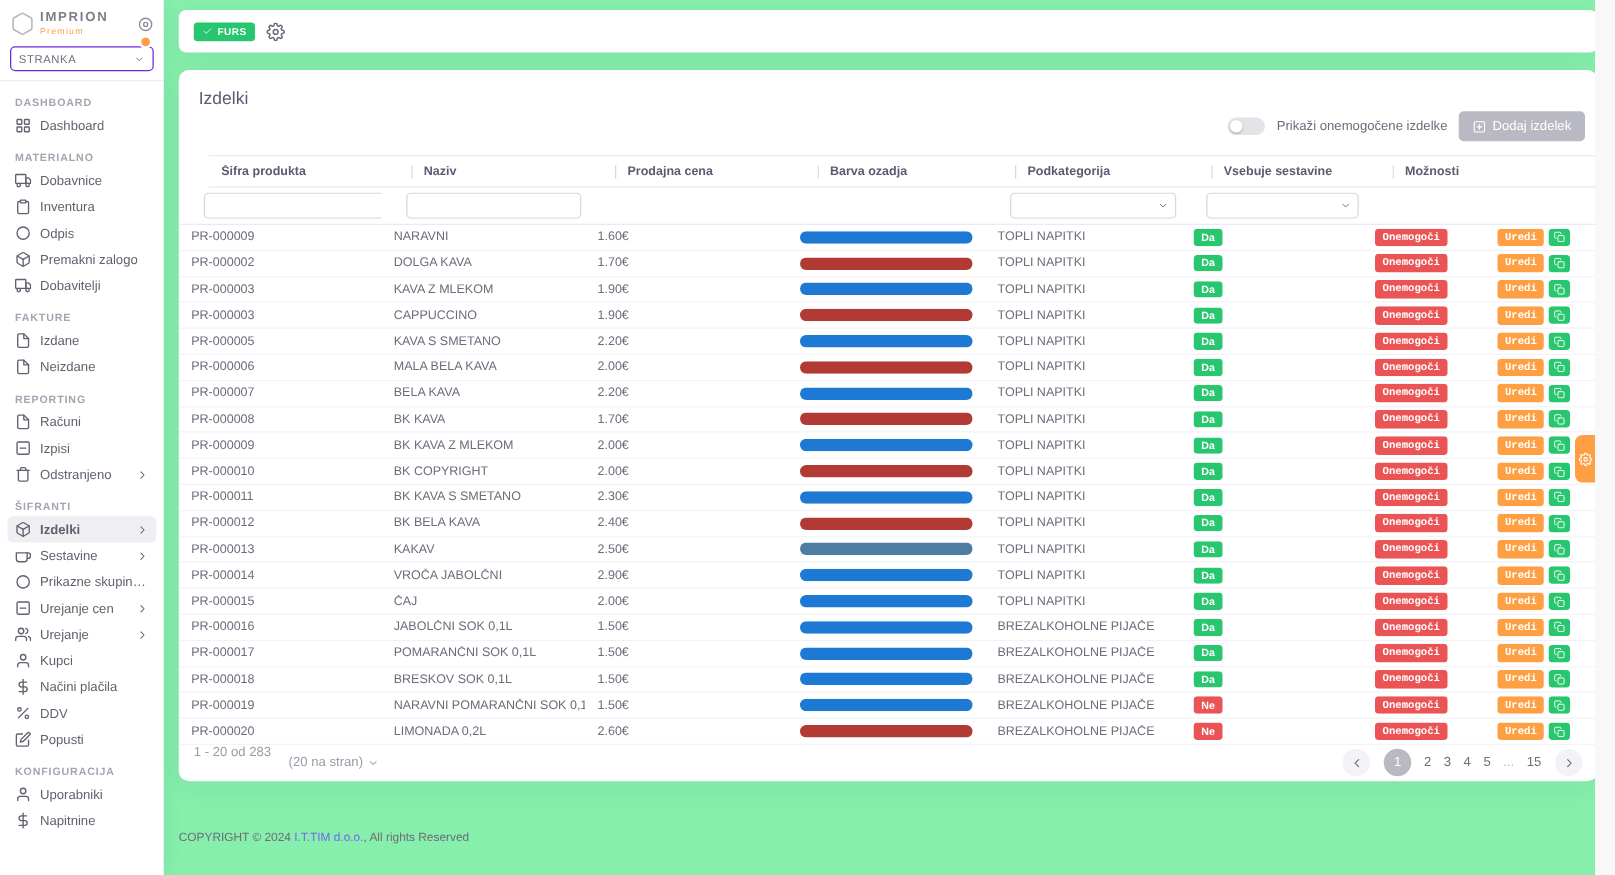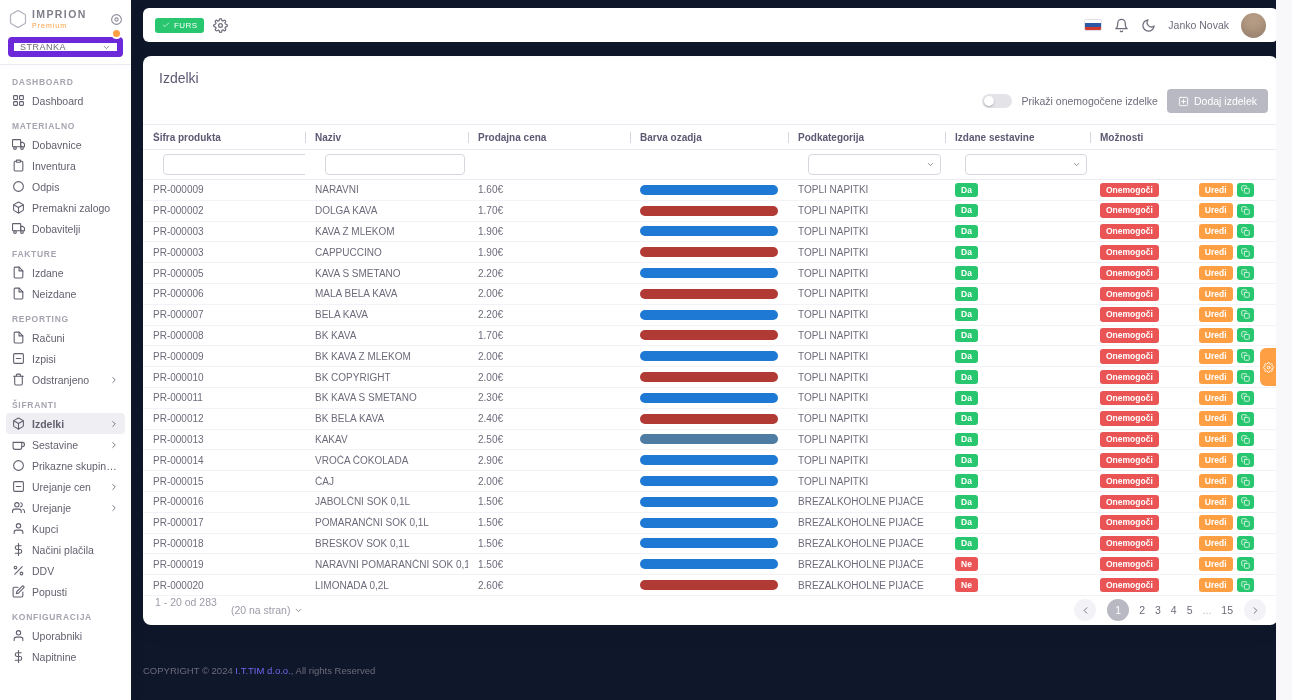--- a/index.html
+++ b/index.html
@@ -1,56 +1,56 @@
 <!DOCTYPE html>
 <html><head>
 <meta charset="utf-8">
 <style>
   * { margin:0; padding:0; box-sizing:border-box; }
   html,body { width:1292px; height:700px; }
   body { font-family:"Liberation Sans", sans-serif; background:#f8f7fa; color:#6e6b7b; overflow:hidden; }
-  .app { position:relative; width:1276px; height:700px; background:#0f172a; overflow:hidden; }
+  .app { position:relative; width:1276px; height:700px; background:#86efac; overflow:hidden; }
 
   
   [data-icon] { display:inline-flex; flex:none; }
   [data-icon] svg { width:100%; height:100%; display:block; }
 
   
   .sidebar { position:absolute; left:0; top:0; width:131px; height:700px; background:#fff;
              box-shadow:0 0 15px rgba(34,41,47,.08); z-index:6; }
   .side-head { display:flex; align-items:center; gap:4px; padding:9px 8px 2px 8px; }
   .logo-mark { width:20px; height:20px; color:#b7b4bf; }
   .logo-mark svg { stroke-width:1.5; }
   .logo-text { line-height:1; }
   .logo-title { font-size:10.5px; font-weight:bold; letter-spacing:1.4px; color:#807d8a; }
   .logo-sub { font-size:7px; color:#ff9f43; letter-spacing:1px; margin-top:2px; }
   .collapse-toggle { width:13px; height:13px; color:#8f8c99; margin-left:auto; cursor:pointer; }
   .notif-dot { position:absolute; left:111px; top:28px; width:11px; height:11px; border-radius:50%;
                background:#ff9f43; border:2px solid #fff; z-index:7; }
-  .client-select { margin:6px 8px 0 8px; height:20px; border:6px solid #6d28d9; border-radius:4px;
+  .client-select { margin:6px 8px 0 8px; height:20px; border:1px solid #6d28d9; border-radius:4px;
                    background:#fff; display:flex; align-items:center; justify-content:space-between;
                    padding:0 6px; font-size:9px; letter-spacing:.5px; color:#6e6b7b; cursor:pointer; }
   .chev-sm { width:9px; height:9px; color:#6e6b7b; }
   .side-divider { border-bottom:1px solid #ebe9f1; margin-top:7px; }
   .side-nav { padding:2px 0 0 0; overflow:hidden; height:612px; }
   .section-label { font-size:8.5px; font-weight:600; letter-spacing:.7px; color:#a6a4b0;
                    margin:10px 10px 3px 12px; white-space:nowrap; }
   .nav-item { display:flex; align-items:center; gap:7px; height:21px; margin:0 6px; padding:0 6px 0 6px;
               border-radius:4px; font-size:10.5px; color:#625f6e; cursor:pointer; white-space:nowrap; }
   .nav-item.active { background:#efeef2; font-weight:600; }
   .nicon { width:13px; height:13px; color:#625f6e; }
   .nlabel { overflow:hidden; text-overflow:ellipsis; }
   .chev { width:10px; height:10px; margin-left:auto; color:#625f6e; }
 
   
   .topbar { position:absolute; left:143px; top:8px; width:1135px; height:34px; background:#fff;
             border-radius:6px; box-shadow:0 4px 20px rgba(34,41,47,.06); display:flex; align-items:center;
             padding:0 12px; z-index:5; }
   .furs-badge { display:flex; align-items:center; gap:4px; background:#28c76f; color:#fff;
-                font-size:8px; font-weight:normal; letter-spacing:.4px; padding:3px 7px; border-radius:3px; cursor:pointer; }
+                font-size:8px; font-weight:bold; letter-spacing:.4px; padding:3px 7px; border-radius:3px; cursor:pointer; }
   .furs-check { width:8px; height:8px; }
   .tb-gear { width:15px; height:15px; color:#6e6b7b; margin-left:9px; cursor:pointer; }
   .tb-right { margin-left:auto; display:flex; align-items:center; gap:12px; }
   .flag { width:18px; height:12px; border:1px solid #e3e1e8; border-radius:2px; overflow:hidden;
           display:flex; flex-direction:column; cursor:pointer; }
   .flag i { flex:1; display:block; }
   .flag .f1 { background:#ffffff; } .flag .f2 { background:#2b57a5; } .flag .f3 { background:#d0372f; }
   .tb-icon { width:15px; height:15px; color:#6e6b7b; cursor:pointer; }
   .user-name { font-size:10.5px; color:#6e6b7b; cursor:pointer; }
   .avatar { width:25px; height:25px; border-radius:50%; background:#b59b84;
@@ -67,42 +67,42 @@
                    background:#fff; box-shadow:0 1px 2px rgba(0,0,0,.25); }
   .toggle-label { font-size:10.5px; color:#6e6b7b; }
   .add-btn { display:flex; align-items:center; gap:5px; background:#b9b9c3; color:#fff; border:none;
              font-family:inherit; font-size:10.5px; padding:6px 11px; border-radius:4px; cursor:pointer; }
   .btn-ic { width:11px; height:11px; color:#fff; }
 
   
   .c1{width:162px;flex:none;} .c2{width:163px;flex:none;} .c3{width:162px;flex:none;}
   .c4{width:158px;flex:none;} .c5{width:157px;flex:none;} .c6{width:145px;flex:none;} .c7{flex:1;}
   .thead { display:flex; align-items:center; height:26px; border-top:1px solid #ebe9f1;
-           border-bottom:1px solid #ebe9f1; }
+           border-bottom:1px solid #ebe9f1;margin-left:24px; }
   .th { font-size:10px; font-weight:bold; color:#5e5873; padding-left:10px; position:relative;
         white-space:nowrap; overflow:hidden; cursor:pointer; }
   .th:not(:first-child)::before { content:""; position:absolute; left:0; top:50%; transform:translateY(-50%);
         width:1px; height:13px; background:#d8d6de; }
   .filter-row { display:flex; align-items:center; height:30px; border-bottom:1px solid #ebe9f1; }
   .f-input { height:21px; width:150px; margin-left:10px; border:1px solid #d8d6de; border-radius:4px;
              font-family:inherit; font-size:10px; color:#6e6b7b; padding:0 6px; outline:none; background:#fff; }
   .f-name { width:140px; }
   .f-select { height:21px; width:133px; margin-left:10px; border:1px solid #d8d6de; border-radius:4px;
               background:#fff; display:flex; align-items:center; justify-content:flex-end; padding:0 5px; cursor:pointer; }
   .f-small { width:122px; }
   .tbody { }
   .tr { display:flex; align-items:center; height:20.8px; border-bottom:1px solid #f3f2f7;
         font-size:10px; color:#6e6b7b; }
   .td { padding-left:10px; white-space:nowrap; overflow:hidden; }
   .bar { width:138px; height:10px; border-radius:5px; }
   .badge { display:inline-block; font-size:8.5px; font-weight:bold; color:#fff; line-height:1;
            padding:2.5px 6px; border-radius:3px; }
   .badge.da { background:#28c76f; } .badge.ne { background:#ea5455; }
   .act { display:flex; align-items:center; gap:4px; }
-  .btn { border:none; font-family:Liberation Sans, sans-serif; font-size:8.5px; font-weight:bold; color:#fff;
+  .btn { border:none; font-family:Liberation Mono, monospace; font-size:8.5px; font-weight:bold; color:#fff;
          padding:3px 6px; border-radius:3px; line-height:1; cursor:pointer; }
   .btn-danger { background:#ea5455; } .btn-warning { background:#ff9f43;margin-left:36px; }
   .btn-copy { border:none; background:#28c76f; width:17px; height:14px; border-radius:3px;
               display:flex; align-items:center; justify-content:center; cursor:pointer; }
   .btn-copy span { width:9px; height:9px; color:#fff; }
 
   
   .pagi { display:flex; height:29px; padding:0 12px; font-size:10.5px; color:#9d9aa8; }
   .psize { display:flex; align-items:center; gap:4px; margin-left:14px; cursor:pointer; }
   .pages { margin-left:auto; display:flex; align-items:center; gap:7px; }
@@ -406,40 +406,20 @@
           </svg>
         </span>
       <span>FURS</span>
     </div>
     <span class="tb-gear" data-icon="gear-icon">
         <svg viewBox="0 0 24 24" fill="none" stroke="currentColor" stroke-width="2" stroke-linecap="round" stroke-linejoin="round">
           <circle cx="12" cy="12" r="3"></circle>
           <path d="M19.4 15a1.65 1.65 0 0 0 .33 1.82l.06.06a2 2 0 0 1-2.83 2.83l-.06-.06a1.65 1.65 0 0 0-1.82-.33 1.65 1.65 0 0 0-1 1.51V21a2 2 0 0 1-4 0v-.09A1.65 1.65 0 0 0 9 19.4a1.65 1.65 0 0 0-1.82.33l-.06.06a2 2 0 0 1-2.83-2.83l.06-.06a1.65 1.65 0 0 0 .33-1.82 1.65 1.65 0 0 0-1.51-1H3a2 2 0 0 1 0-4h.09A1.65 1.65 0 0 0 4.6 9a1.65 1.65 0 0 0-.33-1.82l-.06-.06a2 2 0 0 1 2.83-2.83l.06.06a1.65 1.65 0 0 0 1.82.33H9a1.65 1.65 0 0 0 1-1.51V3a2 2 0 0 1 4 0v.09a1.65 1.65 0 0 0 1 1.51 1.65 1.65 0 0 0 1.82-.33l.06-.06a2 2 0 0 1 2.83 2.83l-.06.06a1.65 1.65 0 0 0-.33 1.82V9a1.65 1.65 0 0 0 1.51 1H21a2 2 0 0 1 0 4h-.09a1.65 1.65 0 0 0-1.51 1z"></path>
         </svg>
       </span>
-    <div class="tb-right">
-      <span class="flag">
-          <i class="f1"></i>
-          <i class="f2"></i>
-          <i class="f3"></i>
-        </span>
-      <span class="tb-icon" data-icon="bell-icon">
-          <svg viewBox="0 0 24 24" fill="none" stroke="currentColor" stroke-width="2" stroke-linecap="round" stroke-linejoin="round">
-            <path d="M18 8A6 6 0 0 0 6 8c0 7-3 9-3 9h18s-3-2-3-9"></path>
-            <path d="M13.73 21a2 2 0 0 1-3.46 0"></path>
-          </svg>
-        </span>
-      <span class="tb-icon" data-icon="moon-icon">
-          <svg viewBox="0 0 24 24" fill="none" stroke="currentColor" stroke-width="2" stroke-linecap="round" stroke-linejoin="round">
-            <path d="M21 12.79A9 9 0 1 1 11.21 3 7 7 0 0 0 21 12.79z"></path>
-          </svg>
-        </span>
-      <span class="user-name">Janko Novak</span>
-      <span class="avatar"></span>
-    </div>
   </header>
 
   <main class="card">
     <h1 class="card-title">Izdelki</h1>
 
     <div class="controls">
       <span class="toggle"></span>
       <span class="toggle-label">Prikaži onemogočene izdelke</span>
       <button class="add-btn">
         <span class="btn-ic" data-icon="plus-square-icon">
@@ -452,21 +432,21 @@
         <span>Dodaj izdelek</span>
       </button>
     </div>
 
     <div class="thead">
         <div class="th c1">Šifra produkta</div>
         <div class="th c2">Naziv</div>
         <div class="th c3">Prodajna cena</div>
         <div class="th c4">Barva ozadja</div>
         <div class="th c5">Podkategorija</div>
-        <div class="th c6">Izdane sestavine</div>
+        <div class="th c6">Vsebuje sestavine</div>
         <div class="th c7">Možnosti</div>
       </div>
 
     <div class="filter-row">
       <div class="td c1">
         <input class="f-input" style="">
       </div>
       <div class="td c2">
         <input class="f-input f-name" style="">
       </div>
@@ -775,21 +755,21 @@
                 <svg viewBox="0 0 24 24" fill="none" stroke="currentColor" stroke-width="2" stroke-linecap="round" stroke-linejoin="round">
                   <rect x="9" y="9" width="13" height="13" rx="2"></rect>
                   <path d="M5 15H4a2 2 0 0 1-2-2V4a2 2 0 0 1 2-2h9a2 2 0 0 1 2 2v1"></path>
                 </svg>
               </span>
             </button>
           </div>
         </div>
         <div class="tr">
           <div class="td c1">PR-000014</div>
-          <div class="td c2">VROČA ČOKOLADA</div>
+          <div class="td c2">VROČA JABOLČNI</div>
           <div class="td c3">2.90€</div>
           <div class="td c4">
             <div class="bar" style="background: rgb(29, 121, 211);"></div>
           </div>
           <div class="td c5">TOPLI NAPITKI</div>
           <div class="td c6"><span class="badge da">Da</span></div>
           <div class="td c7 act">
             <button class="btn btn-danger">Onemogoči</button>
             <button class="btn btn-warning">Uredi</button>
             <button class="btn-copy">

